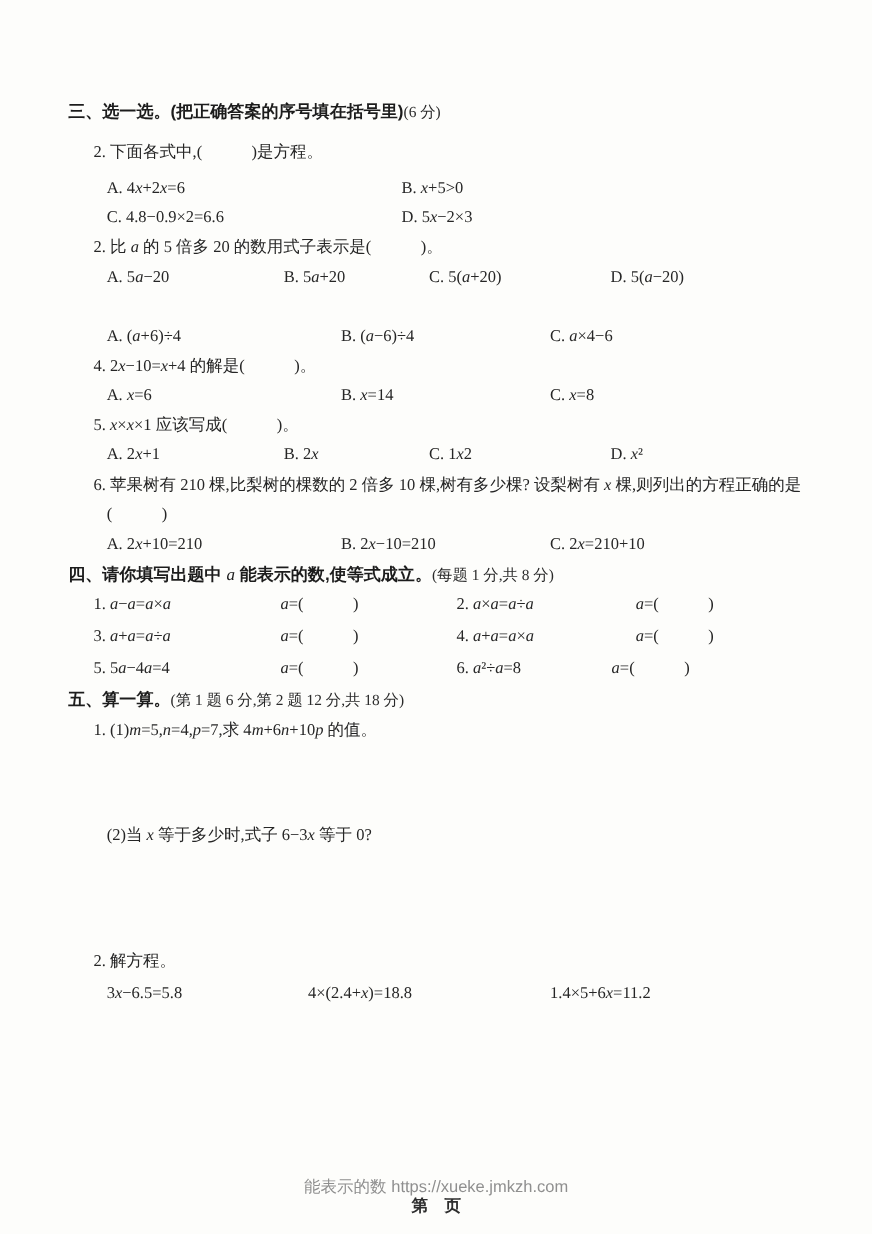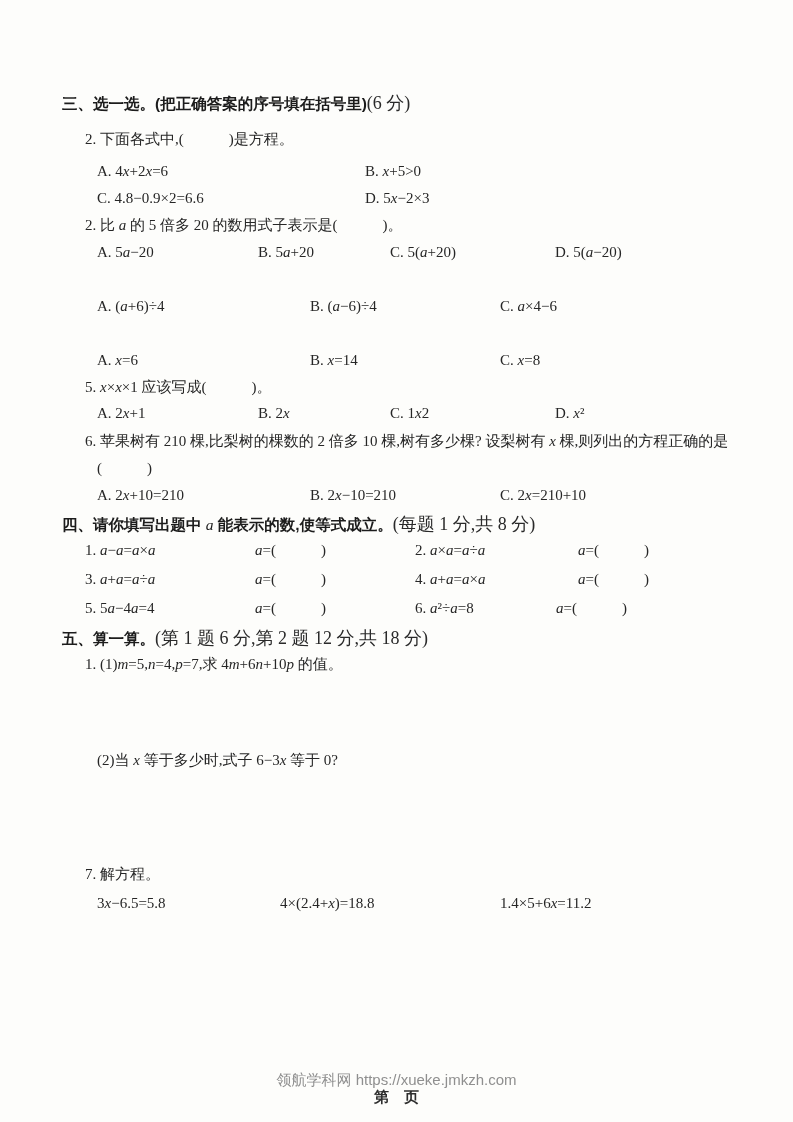--- a/index.html
+++ b/index.html
@@ -14,21 +14,21 @@
   }
   .ln{position:absolute;white-space:nowrap;line-height:1.25;}
   .row{left:0;width:100%;}
   .row > span{position:absolute;top:0;}
   .h{
     font-family:"Liberation Sans",sans-serif;
     font-weight:700;font-size:15.5px;color:#1c1c1c;
   }
   .h .score{
     font-family:"Liberation Serif",serif;
-    font-weight:400;font-size:18px;color:#2a2a2a;
+    font-weight:400;font-size:14px;color:#2a2a2a;
   }
   i{font-family:"Liberation Serif",serif;font-style:italic;}
   .h i{font-weight:400;}
   .wm{
     left:0;width:100%;text-align:center;
     font-family:"Liberation Sans",sans-serif;
     font-size:15px;color:#8f8f8f;
   }
   .pg{
     left:0;width:100%;text-align:center;
@@ -60,20 +60,21 @@
     <span style="left:390px">C. 5(<i>a</i>+20)</span>
     <span style="left:555px">D. 5(<i>a</i>−20)</span>
   </div>
 
   <div class="ln row" style="top:297px">
     <span style="left:97px">A. (<i>a</i>+6)÷4</span>
     <span style="left:310px">B. (<i>a</i>−6)÷4</span>
     <span style="left:500px">C. <i>a</i>×4−6</span>
   </div>
 
+  <div class="ln" style="top:324px;left:85px">4. 2<i>x</i>−10=<i>x</i>+4 的解是(　　　)。</div>
   <div class="ln row" style="top:351px">
     <span style="left:97px">A. <i>x</i>=6</span>
     <span style="left:310px">B. <i>x</i>=14</span>
     <span style="left:500px">C. <i>x</i>=8</span>
   </div>
 
   <div class="ln" style="top:378px;left:85px">5. <i>x</i>×<i>x</i>×1 应该写成(　　　)。</div>
   <div class="ln row" style="top:404px">
     <span style="left:97px">A. 2<i>x</i>+1</span>
     <span style="left:258px">B. 2<i>x</i></span>
@@ -107,23 +108,23 @@
     <span style="left:85px">5. 5<i>a</i>−4<i>a</i>=4</span>
     <span style="left:255px"><i>a</i>=(　　　)</span>
     <span style="left:415px">6. <i>a</i>²÷<i>a</i>=8</span>
     <span style="left:556px"><i>a</i>=(　　　)</span>
   </div>
 
   <div class="ln h" style="top:627px;left:62px"><span>五、算一算。</span><span class="score">(第 1 题 6 分,第 2 题 12 分,共 18 分)</span></div>
 
   <div class="ln" style="top:655px;left:85px">1. (1)<i>m</i>=5,<i>n</i>=4,<i>p</i>=7,求 4<i>m</i>+6<i>n</i>+10<i>p</i> 的值。</div>
   <div class="ln" style="top:751px;left:97px">(2)当 <i>x</i> 等于多少时,式子 6−3<i>x</i> 等于 0?</div>
-  <div class="ln" style="top:865px;left:85px">7. 解方程。</div>
+  <div class="ln" style="top:865px;left:85px">2. 解方程。</div>
   <div class="ln row" style="top:894px">
     <span style="left:97px">3<i>x</i>−6.5=5.8</span>
     <span style="left:280px">4×(2.4+<i>x</i>)=18.8</span>
     <span style="left:500px">1.4×5+6<i>x</i>=11.2</span>
   </div>
 
-  <div class="ln wm" style="top:1071px">领航学科网 https://xueke.jmkzh.com</div>
+  <div class="ln wm" style="top:1071px">能表示的数 https://xueke.jmkzh.com</div>
   <div class="ln pg" style="top:1088px">第　页</div>
 
 </div>
 
 </body></html>

